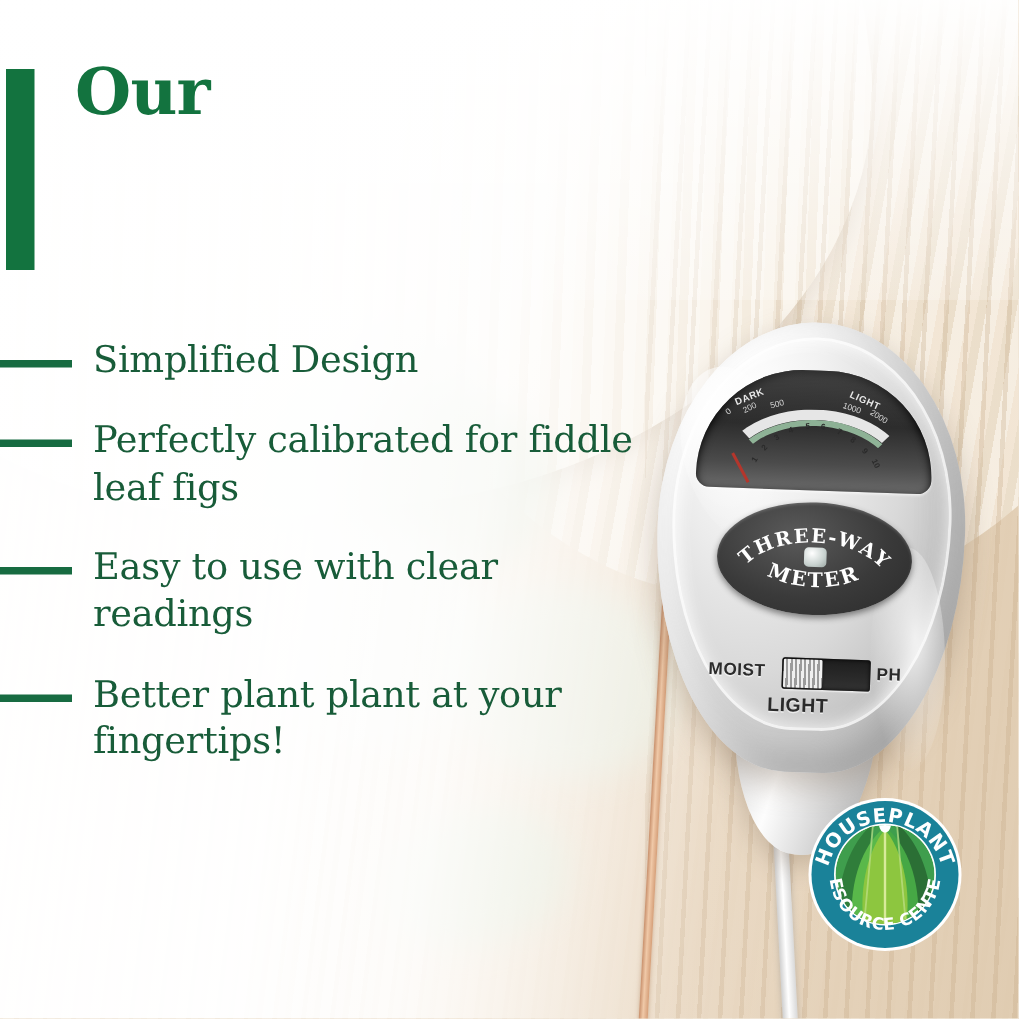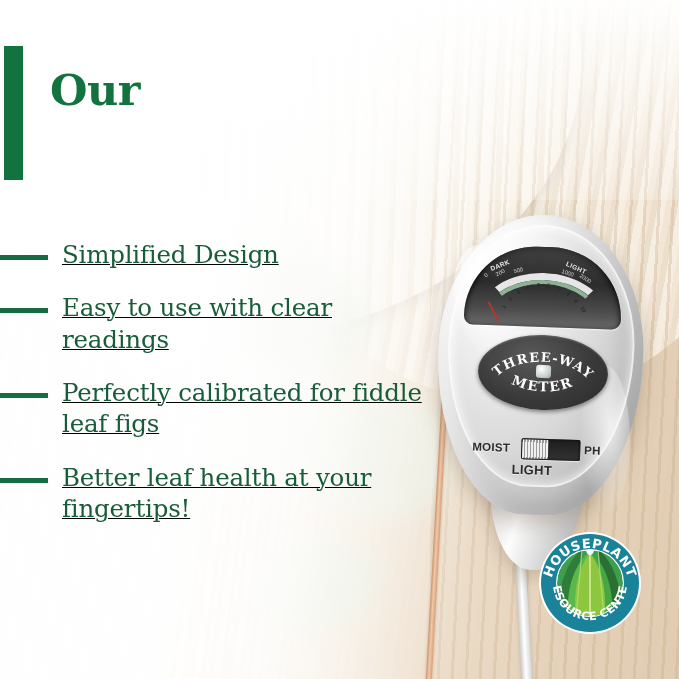--- a/index.html
+++ b/index.html
@@ -93,25 +93,24 @@
     background:#13733f;
   }
   .headline {
     position:absolute; left:50px; top:40px; width:420px;
     font-family:"DejaVu Serif", serif;
     font-weight:bold;
     font-size:43px;
     line-height:1.06;
     letter-spacing:-0.5px;
     color:#13733f;
-    margin-top:28px;
   }
   .headline .l { display:block; white-space:nowrap; }
 
-  .bullets { position:absolute; left:0px; top:239px; width:430px;text-decoration:underline; }
+  .bullets { position:absolute; left:0px; top:224px; width:430px; }
   .bullet { position:relative; margin-bottom:22px; padding-left:62px; }
   .bullet .dash {
     position:absolute; left:0; top:16px;
     width:48px; height:5px; background:#176b41;
   }
   .bullet .btext {
     font-family:"DejaVu Serif", serif;
     font-size:24.5px;
     line-height:1.28;
     color:#185c39;
@@ -294,29 +293,29 @@
     <span class="l">Our</span>
   </div>
 
   <div class="bullets">
     <div class="bullet">
       <span class="dash"></span>
       <span class="btext">Simplified Design</span>
     </div>
     <div class="bullet">
       <span class="dash"></span>
-      <span class="btext">Easy to use with clear readings</span>
+      <span class="btext">Perfectly calibrated for fiddle leaf figs</span>
     </div>
     <div class="bullet">
       <span class="dash"></span>
-      <span class="btext">Perfectly calibrated for fiddle leaf figs</span>
+      <span class="btext">Easy to use with clear readings</span>
     </div>
     <div class="bullet">
       <span class="dash"></span>
-      <span class="btext">Better leaf health at your fingertips!</span>
+      <span class="btext">Better plant plant at your fingertips!</span>
     </div>
   </div>
 
   <div class="meter-wrap">
     <div class="probe probe-copper"></div>
     <div class="probe probe-white"></div>
     <div class="body-tail"></div>
     <div class="body"></div>
     <div class="rim"></div>
     <div class="hilite"></div>

